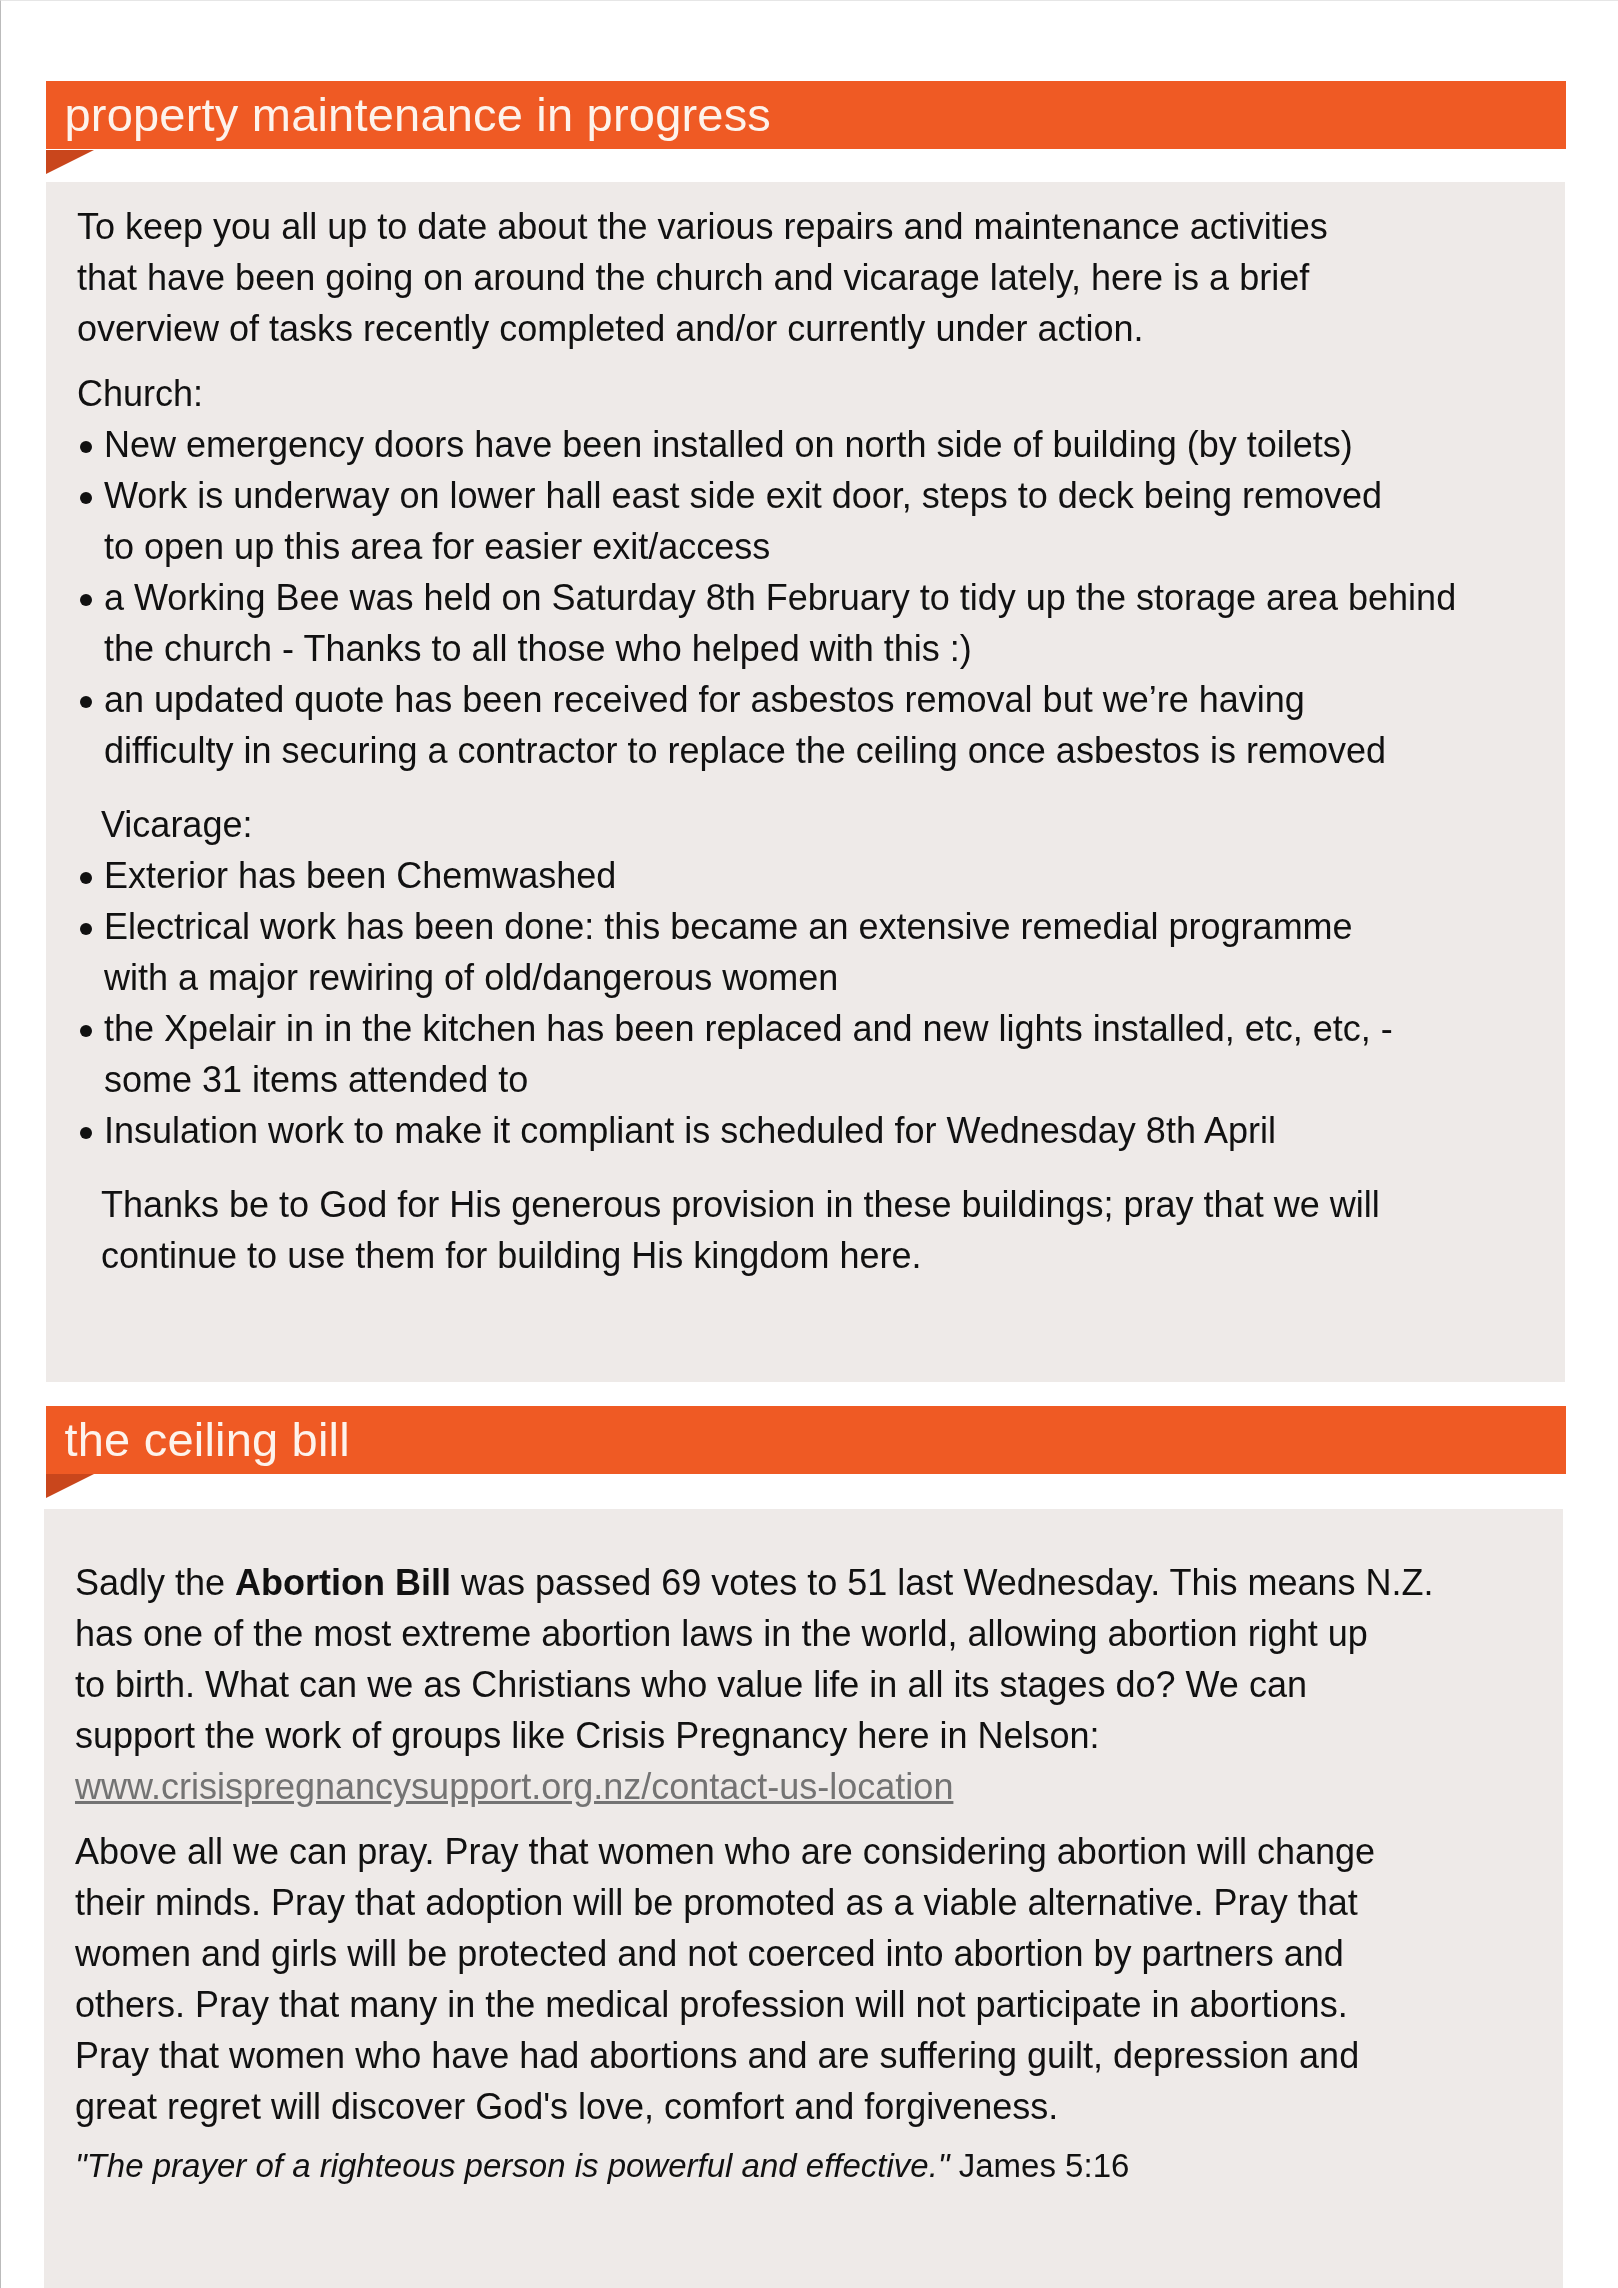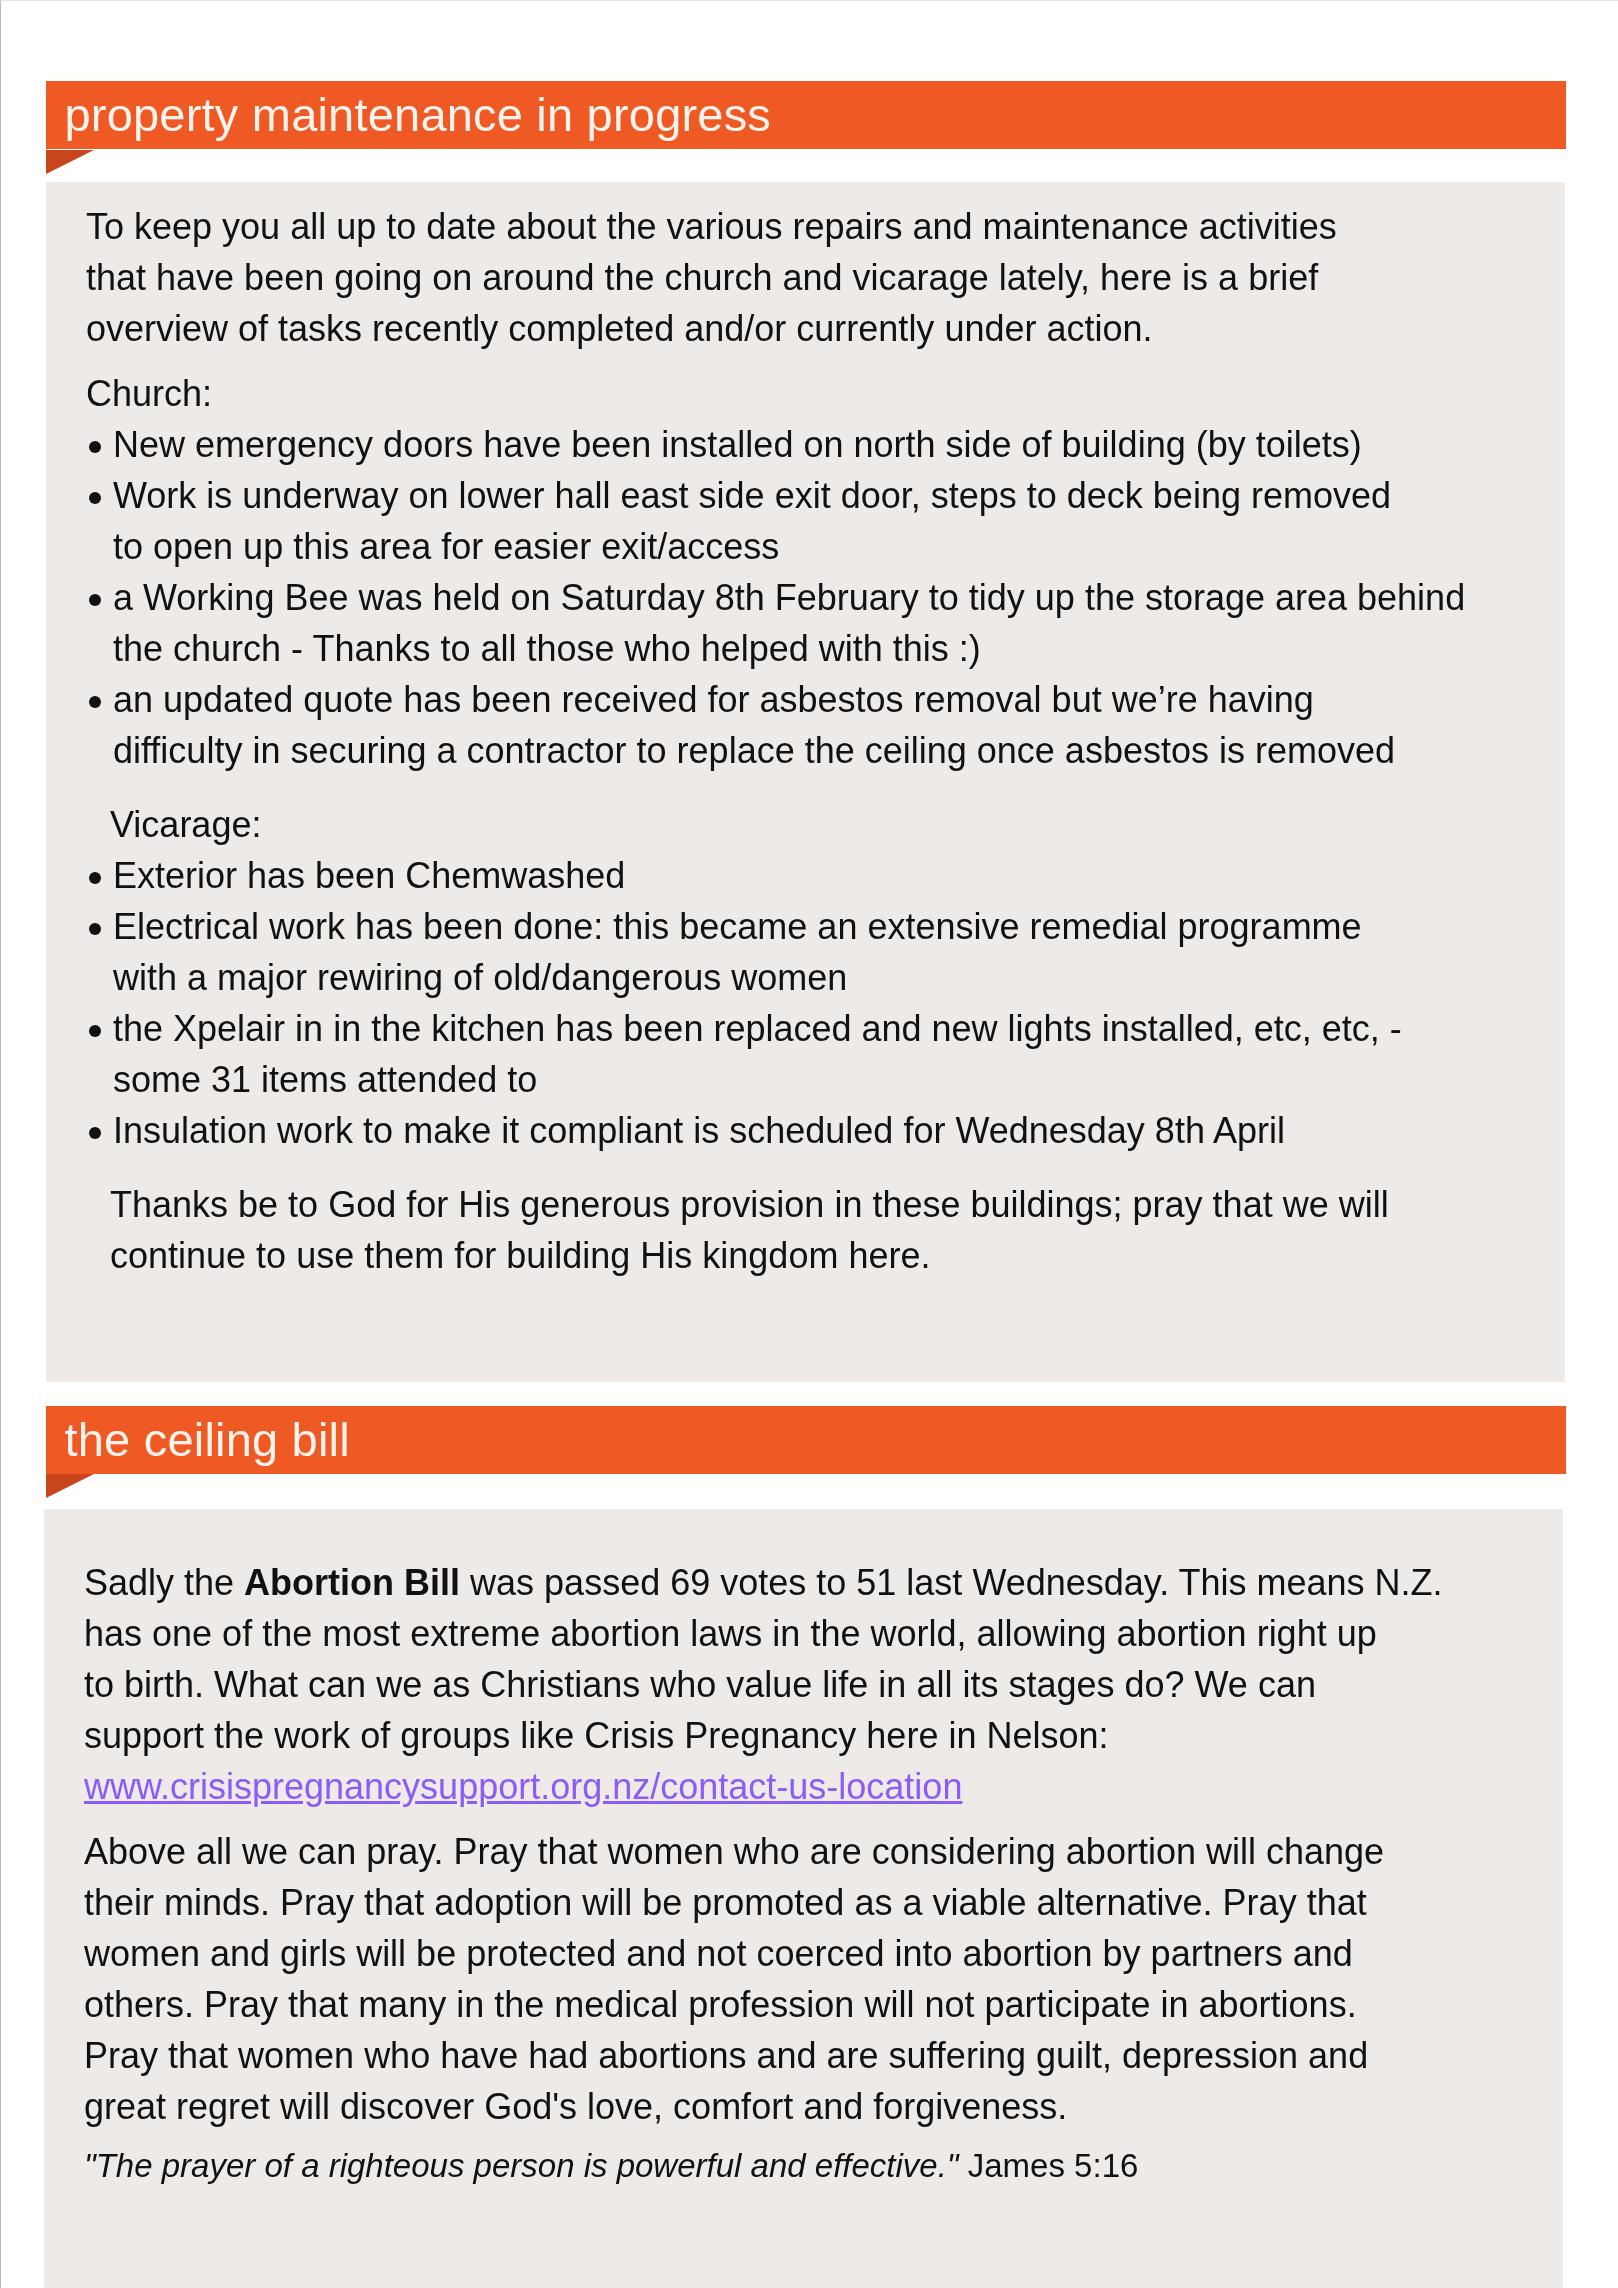--- a/index.html
+++ b/index.html
@@ -2,29 +2,29 @@
 <html style="font-size:14.8px"><head>
 <meta charset="utf-8">
 <style>
   html,body{margin:0;padding:0;}
   body{width:1619px;height:2289px;background:#fff;position:relative;overflow:hidden;
        font-family:"Liberation Sans",sans-serif;color:#111;}
   .page-border{position:absolute;left:0;top:0;width:1617px;height:2287px;border:0.9px solid #bbb;border-top:0.9px solid #e6e6e6;box-sizing:content-box;pointer-events:none;}
   .banner{position:absolute;left:46px;width:1520px;height:68px;background:#ef5a24;}
   .banner .title{position:absolute;left:18.5px;top:3.7px;font-size:47px;line-height:59px;color:#fdf3ec;letter-spacing:0.2px;white-space:nowrap;}
   .fold{position:absolute;left:46px;width:0;height:0;border-top:24px solid #c9461c;border-left:48px solid transparent;transform:scaleX(-1);}
-  .box{position:absolute;left:46px;width:1519px;background:#eeeae8;box-sizing:border-box;padding:0 28px 0 40px;}
+  .box{position:absolute;left:46px;width:1519px;background:#eeeae8;box-sizing:border-box;padding:0 28px 0 31px;}
   .p{font-size:36px;line-height:51px;margin:0;}
   .mt{margin-top:14px;}
   .mt2{margin-top:23px;margin-left:24px;}
   ul.bl{list-style:none;margin:0;padding:0;}
   ul.bl li{position:relative;padding-left:27px;font-size:36px;line-height:51px;}
   ul.bl li .dot{position:absolute;left:2.8px;top:22px;width:12px;height:12px;border-radius:50%;background:#111;}
   .b{font-weight:bold;}
-  .link{text-decoration:underline;color:#8b5cf6;}
+  .link{text-decoration:underline;color:#737373;}
   .quote{font-size:33px;line-height:46px;margin-top:11px;}
   .quote i{font-style:italic;}
 </style>
 </head>
 <body>
 
 <div class="page-border"></div>
 
 <div class="banner" style="top:81px;">
   <div class="title">property maintenance in progress</div>

